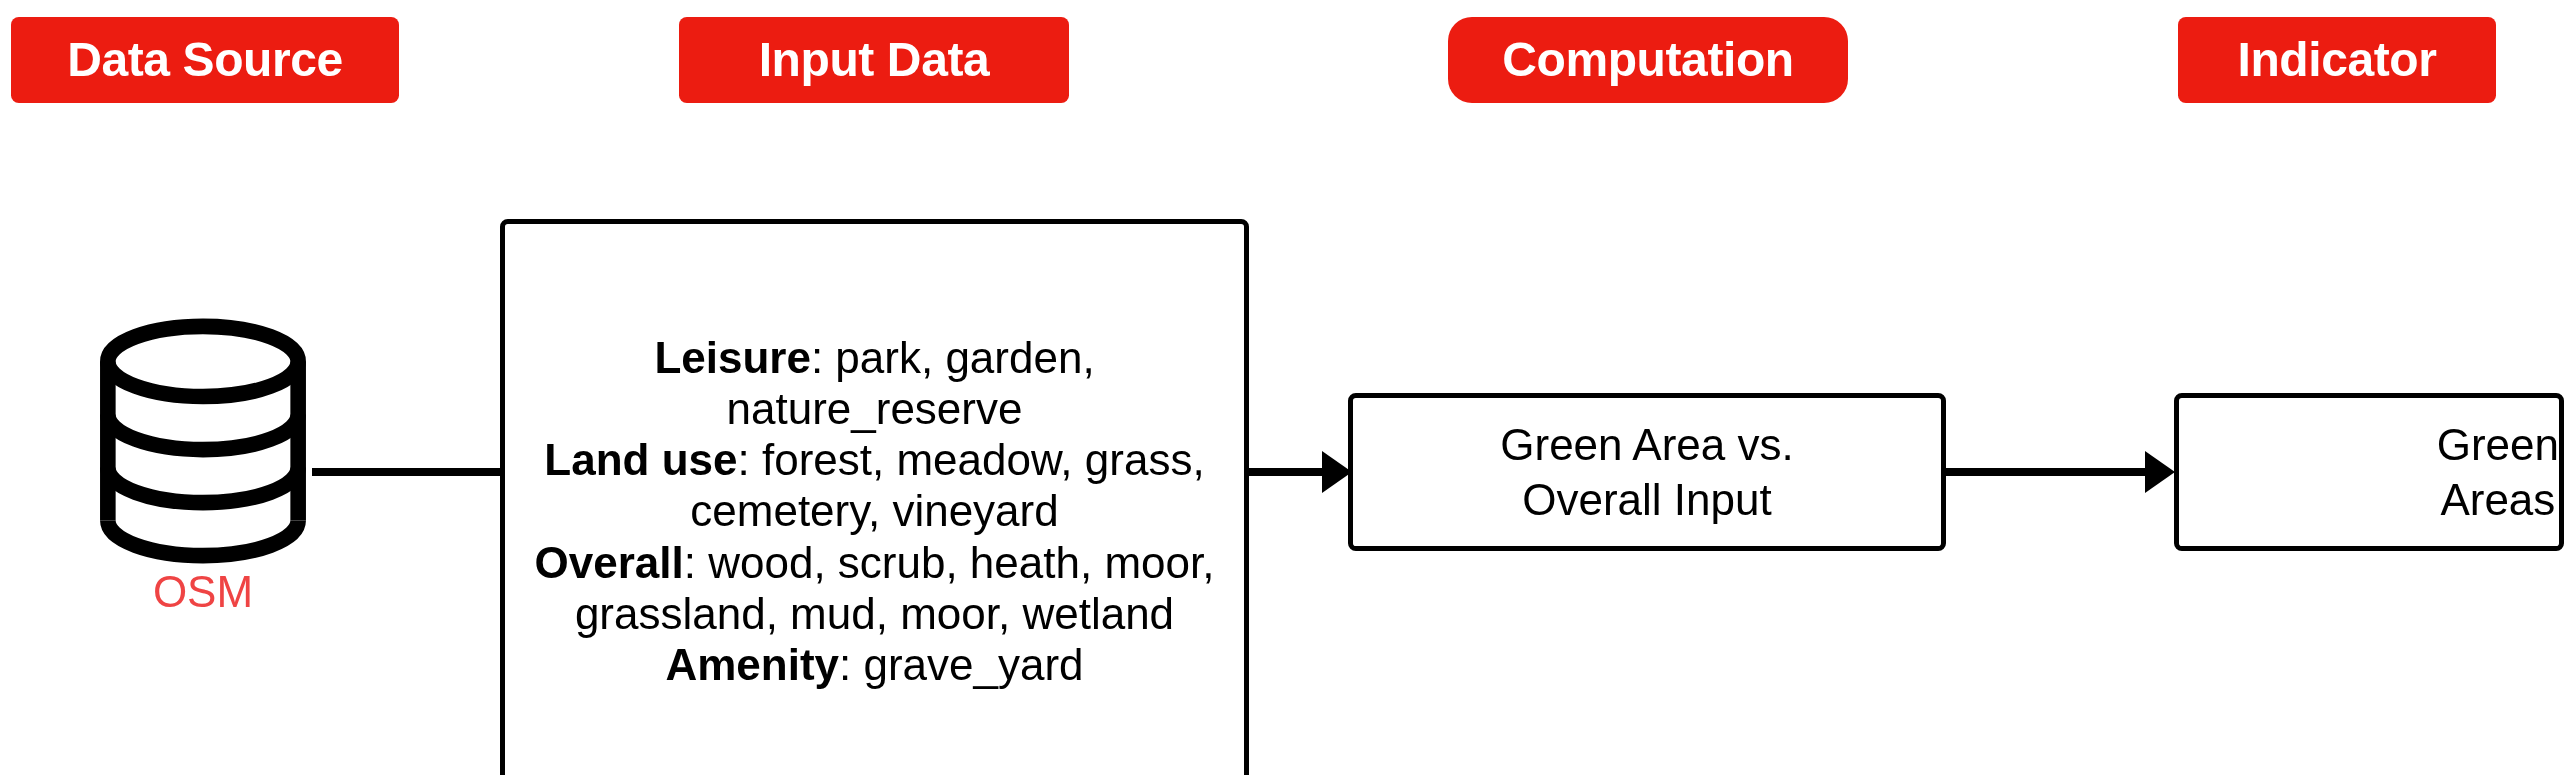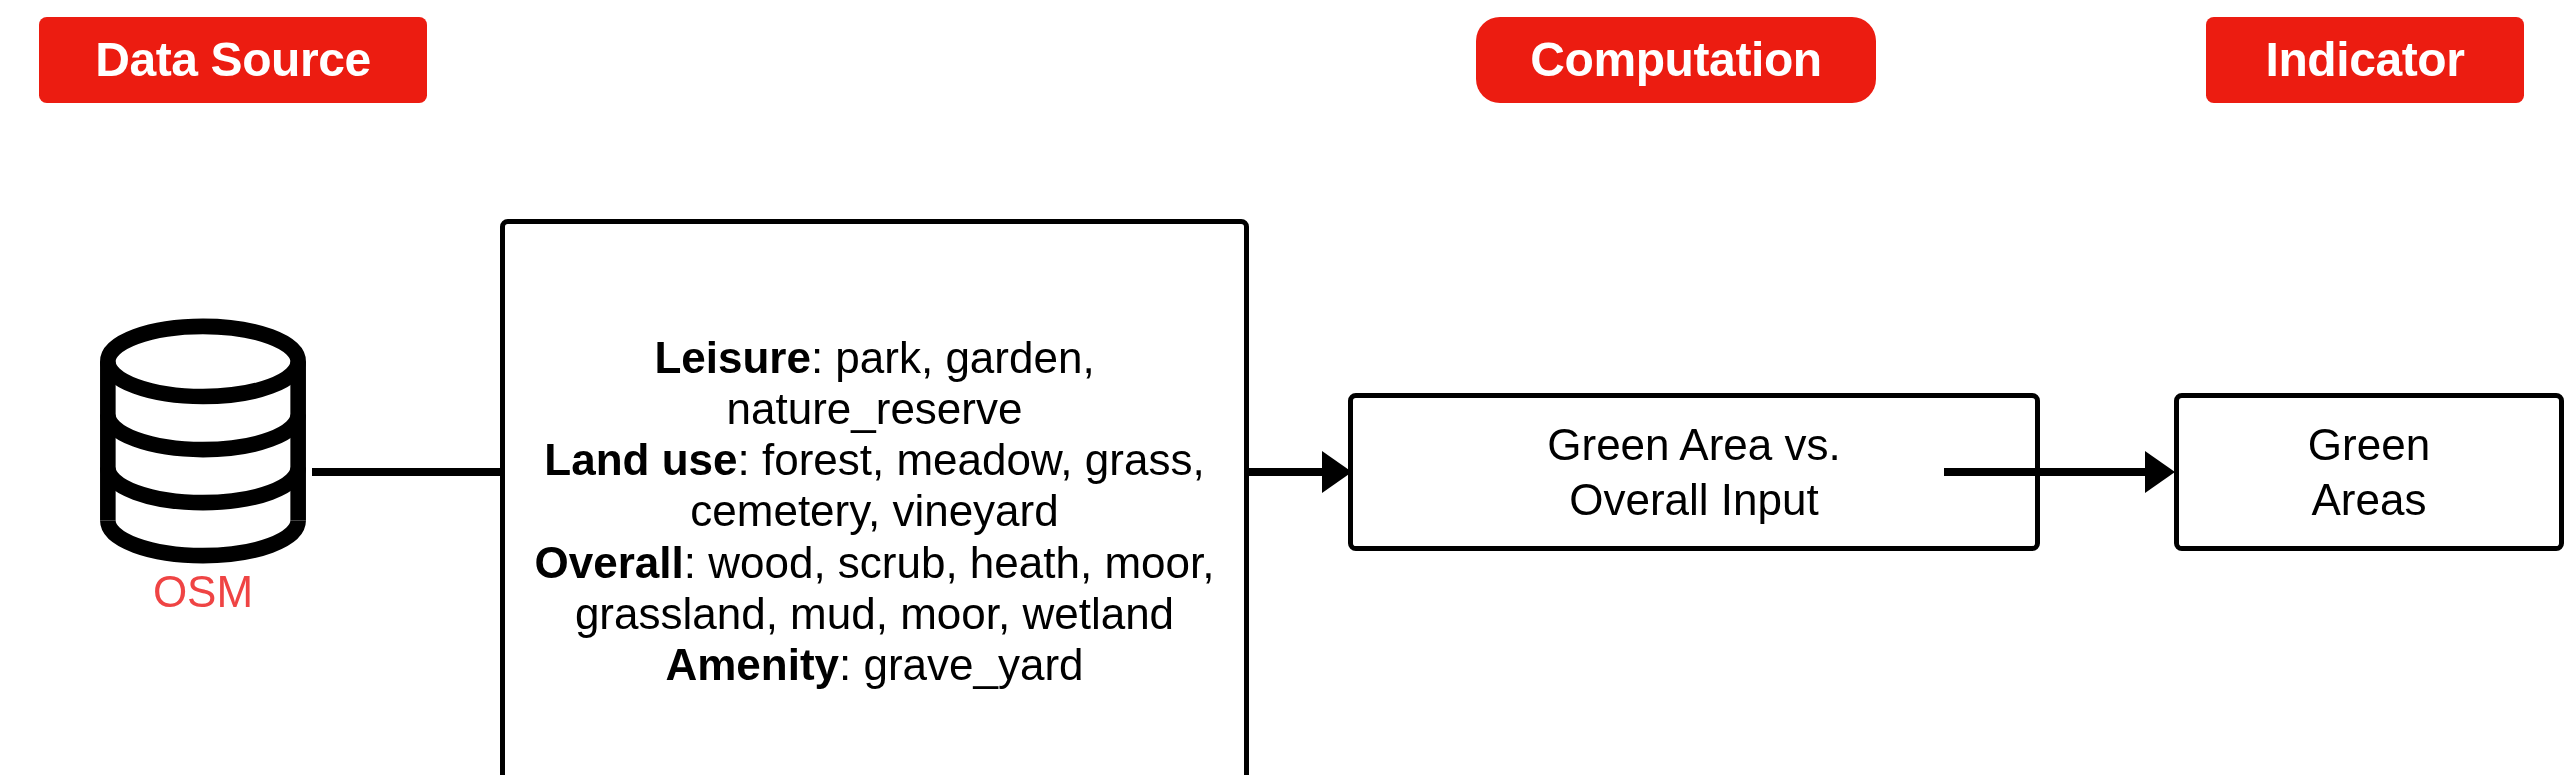--- a/index.html
+++ b/index.html
@@ -25,21 +25,20 @@
     border-radius: 7.8px;
     color: #ffffff;
     font-weight: bold;
     font-size: 48px;
     line-height: 86px;
     height: 86px;
     text-align: center;
     letter-spacing: -0.4px;
     white-space: nowrap;
     box-sizing: border-box;
-    margin-left: 28px;
   }
   #badge-data-source { left: 11px;   top: 17px; width: 388px; }
   #badge-input-data  { left: 679px;  top: 17px; width: 390px; }
   #badge-computation { left: 1448px; top: 17px; width: 400px; border-radius: 24px; }
   #badge-indicator   { left: 2178px; top: 17px; width: 318px; }
 
   
   #osm-node {
     position: absolute;
     left: 86px;
@@ -95,32 +94,33 @@
   #box-input-data .tag-group {
     display: block;
   }
   #box-input-data .tag-key {
     font-weight: bold;
   }
 
   #box-computation {
     left: 1348px;
     top: 393px;
-    width: 692px;
+    width: 598px;
     height: 158px;
     font-size: 44px;
     line-height: 1.26;
   }
   #box-indicator {
     left: 2174px;
     top: 393px;
     width: 390px;
     height: 158px;
     font-size: 44px;
     line-height: 1.26;
+    justify-content: flex-end;
   }
 
   
   .connector {
     position: absolute;
     height: 7.8px;
     background: #000000;
   }
   #conn-osm-input   { left: 312px;  top: 468px; width: 190px; }
   #conn-input-comp  { left: 1247px; top: 468px; width: 81px; }
@@ -136,20 +136,21 @@
   }
   #arrow-input-comp { left: 1322px; top: 451px; }
   #arrow-comp-ind   { left: 2145px; top: 451px; }
 </style>
 </head>
 <body>
 
 <div id="canvas">
 
   <div class="stage-badge" id="badge-data-source">Data Source</div>
+  <div class="stage-badge" id="badge-input-data">Input Data</div>
   <div class="stage-badge" id="badge-computation">Computation</div>
   <div class="stage-badge" id="badge-indicator">Indicator</div>
 
   <div id="osm-node">
     <svg id="db-icon" viewBox="0 0 300 320">
       <g fill="none" stroke="#000000" stroke-width="20">
         <ellipse cx="150" cy="58" rx="122" ry="45"></ellipse>
         <path d="M28,58 L28,262"></path>
         <path d="M272,58 L272,262"></path>
         <path d="M28,262 A122,45 0 0 0 272,262"></path>

